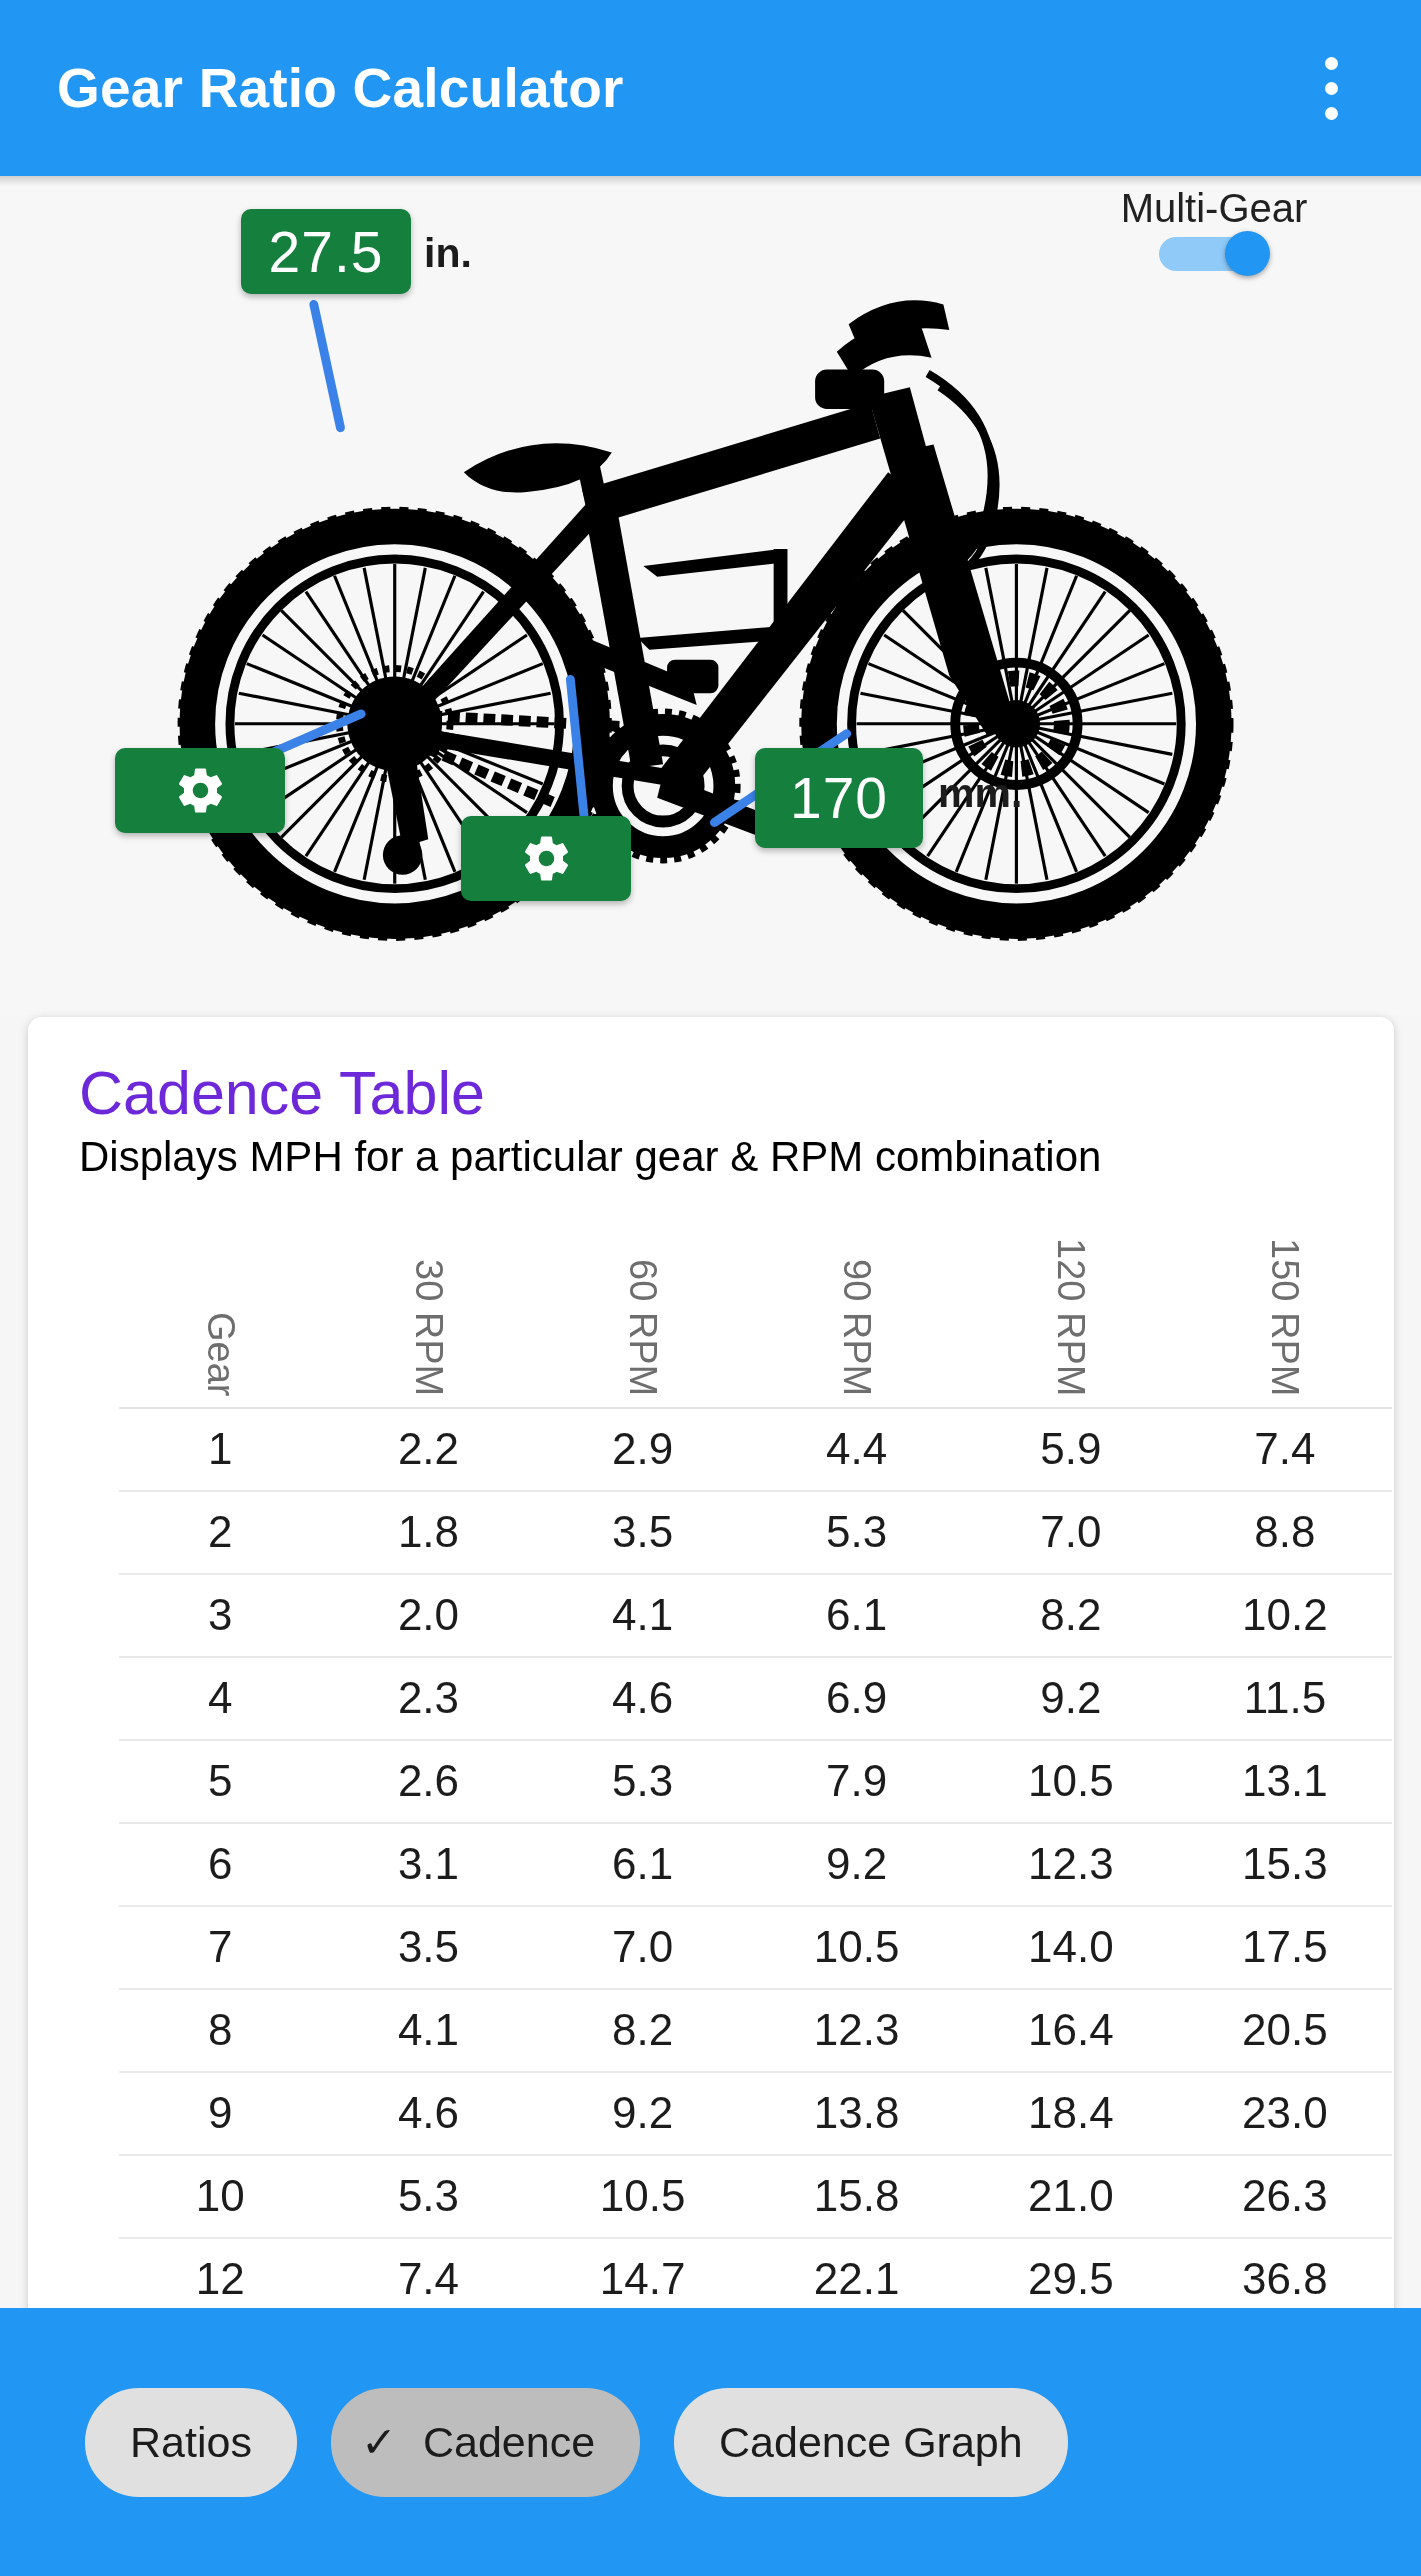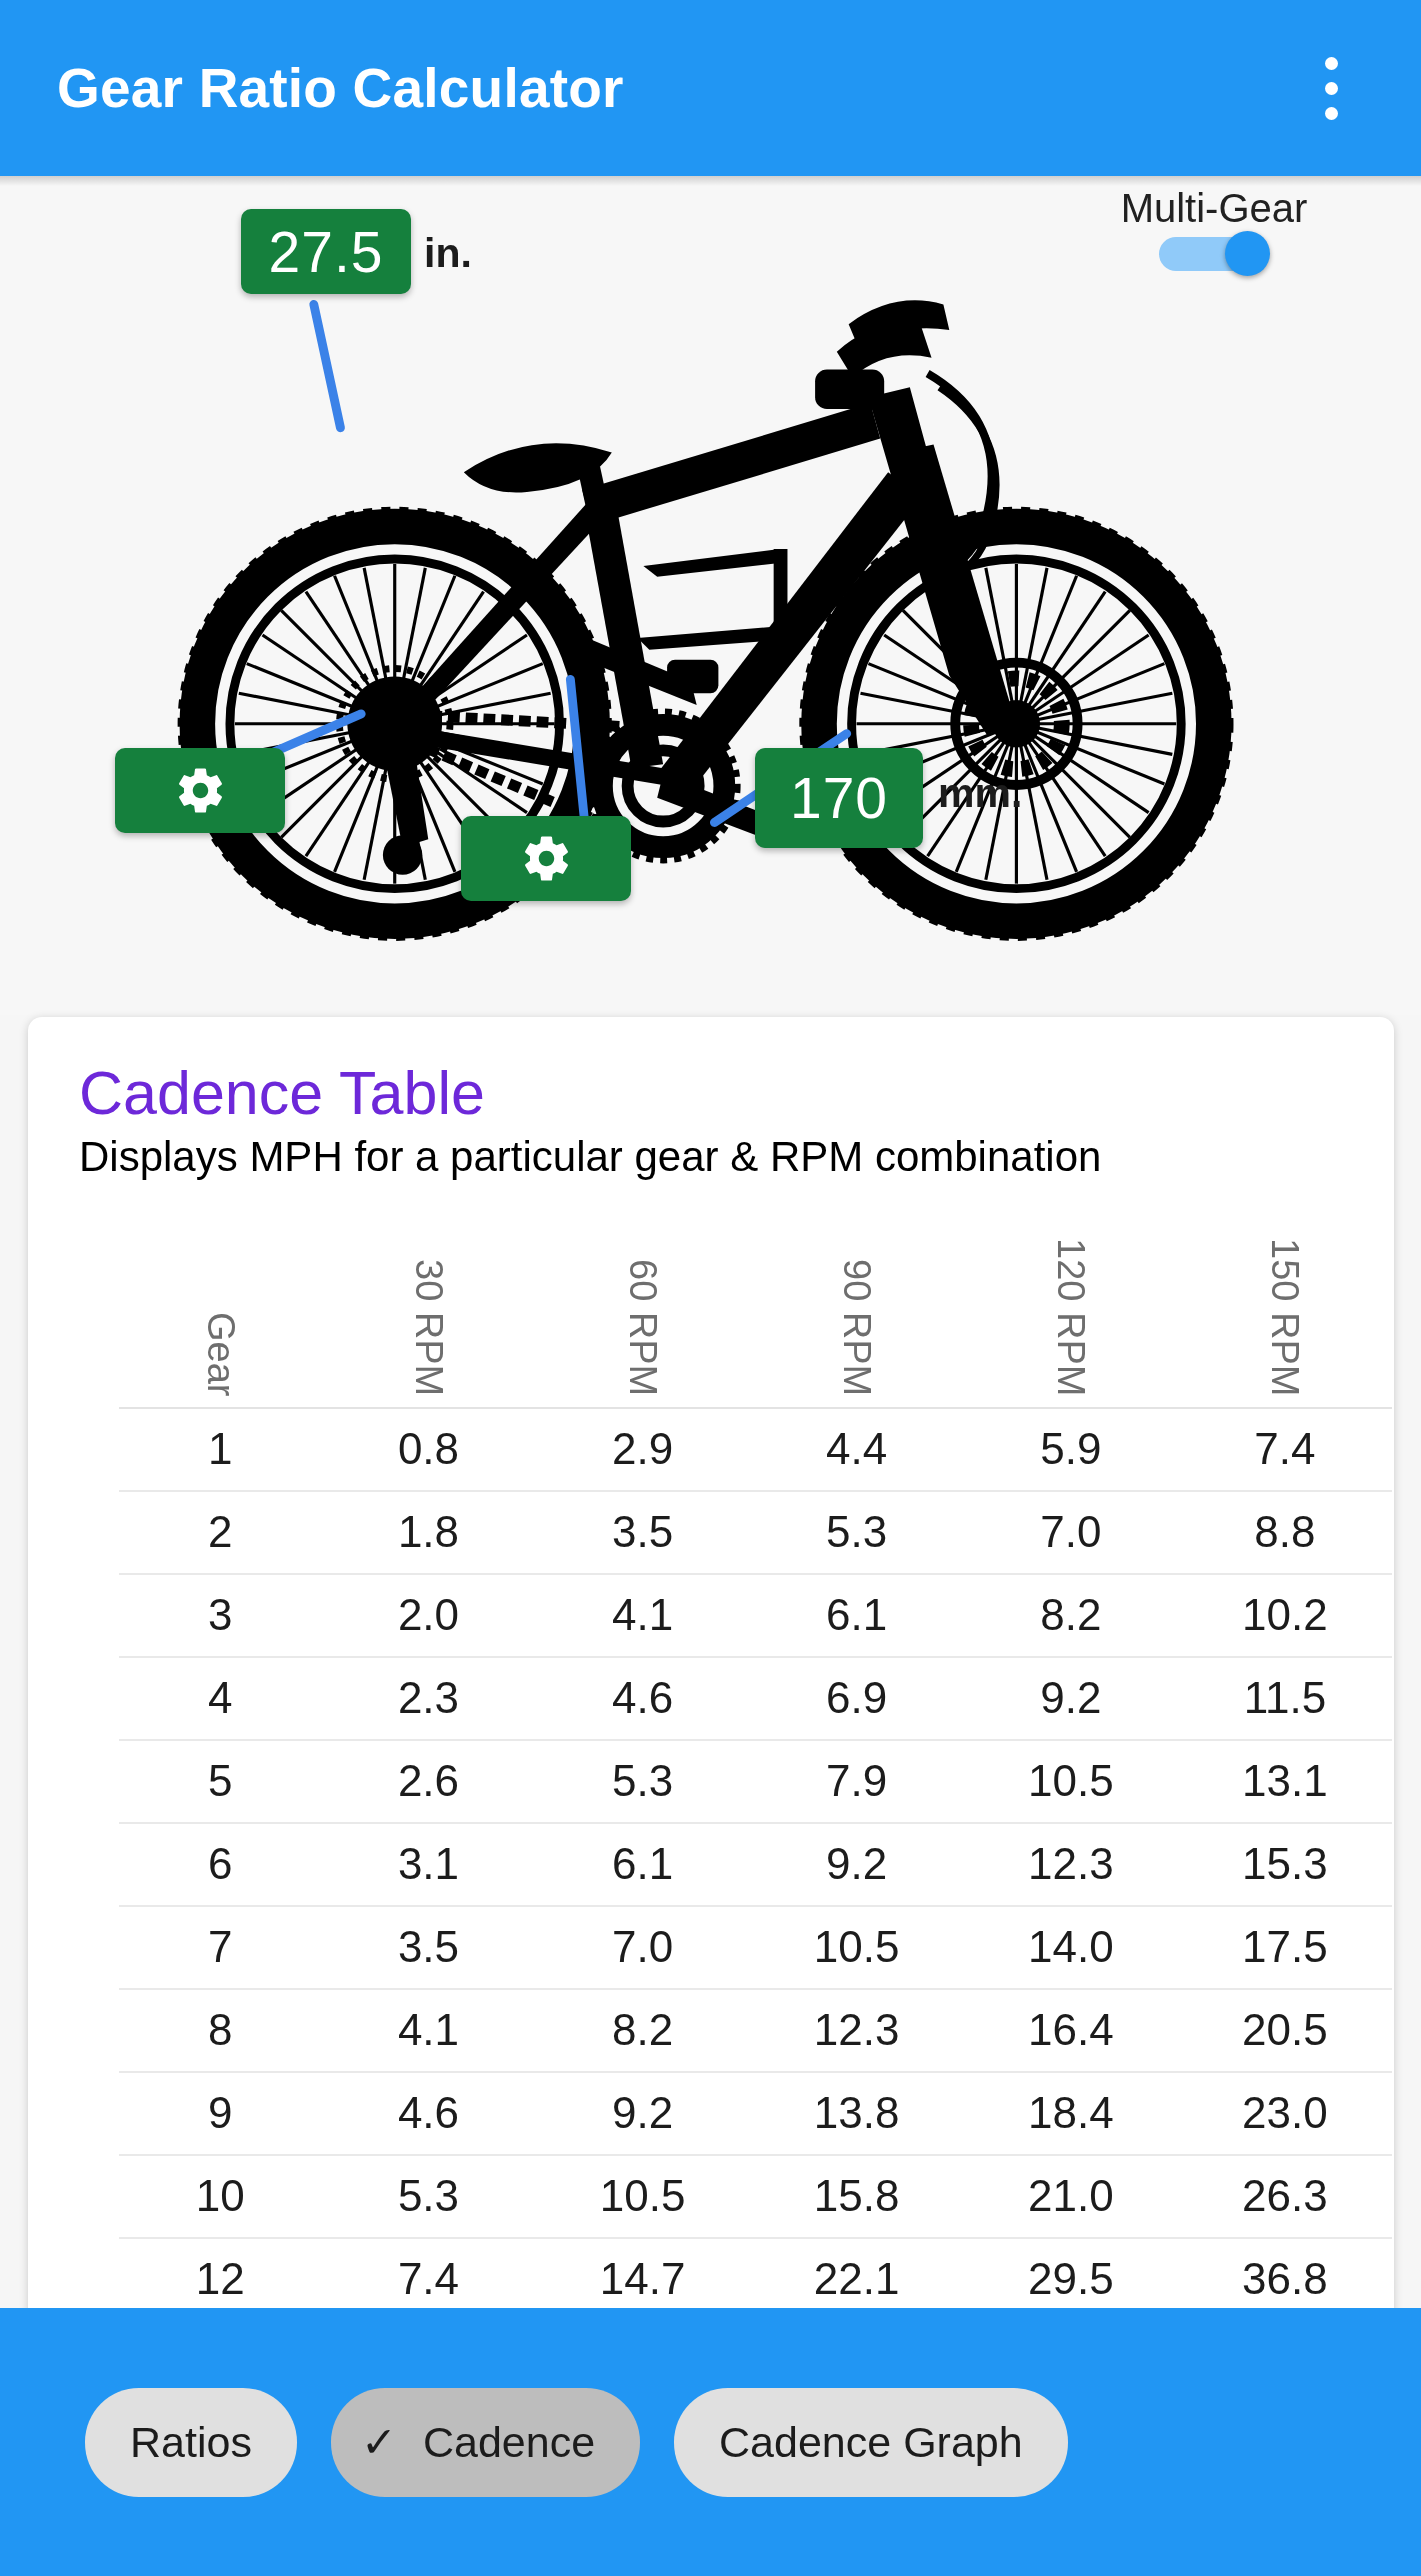--- a/index.html
+++ b/index.html
@@ -357,21 +357,21 @@
             <th class="rot-head">
               <div class="rot-wrap">
                 <span class="rot-text">150 RPM</span>
               </div>
             </th>
           </tr>
       </thead>
       <tbody id="table-body">
           <tr class="row">
             <td class="cell">1</td>
-            <td class="cell">0.8</td>
+            <td class="cell">2.2</td>
             <td class="cell">2.9</td>
             <td class="cell">4.4</td>
             <td class="cell">5.9</td>
             <td class="cell">7.4</td>
           </tr>
           <tr class="row">
             <td class="cell">2</td>
             <td class="cell">1.8</td>
             <td class="cell">3.5</td>
             <td class="cell">5.3</td>

